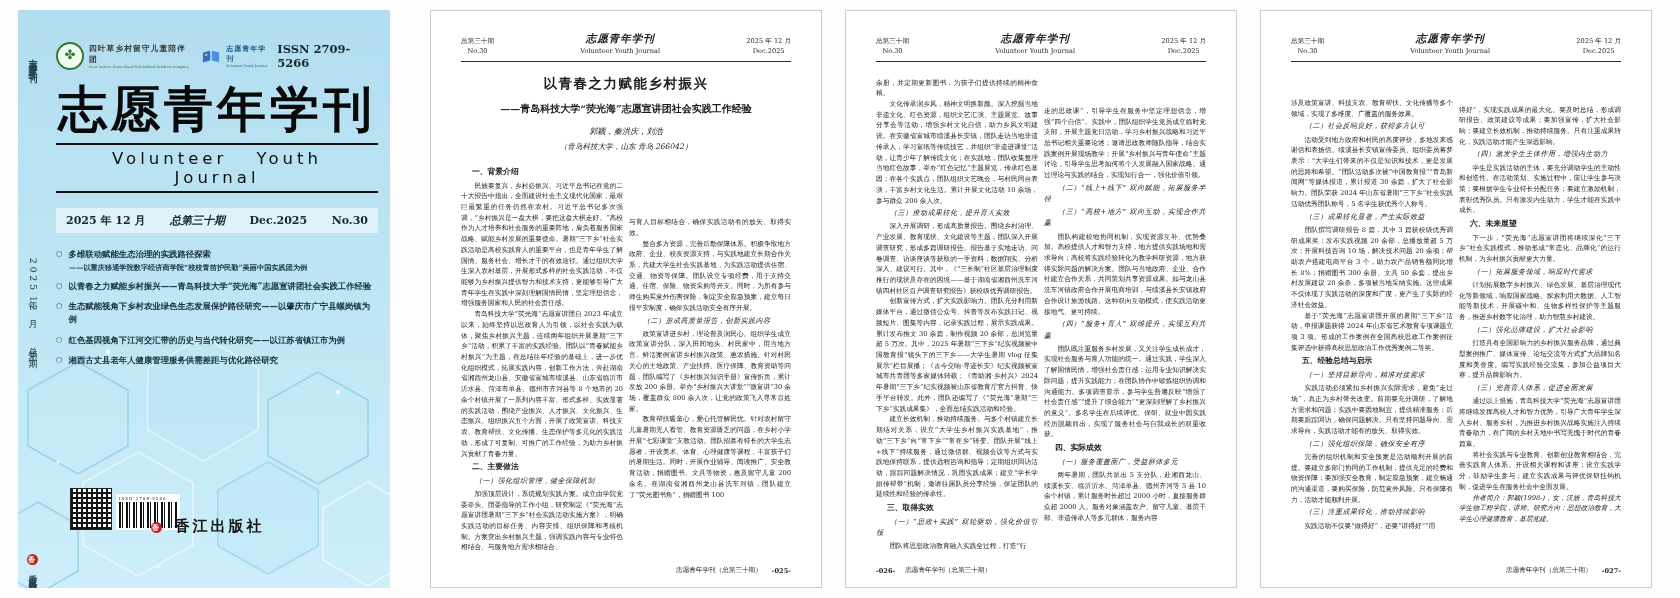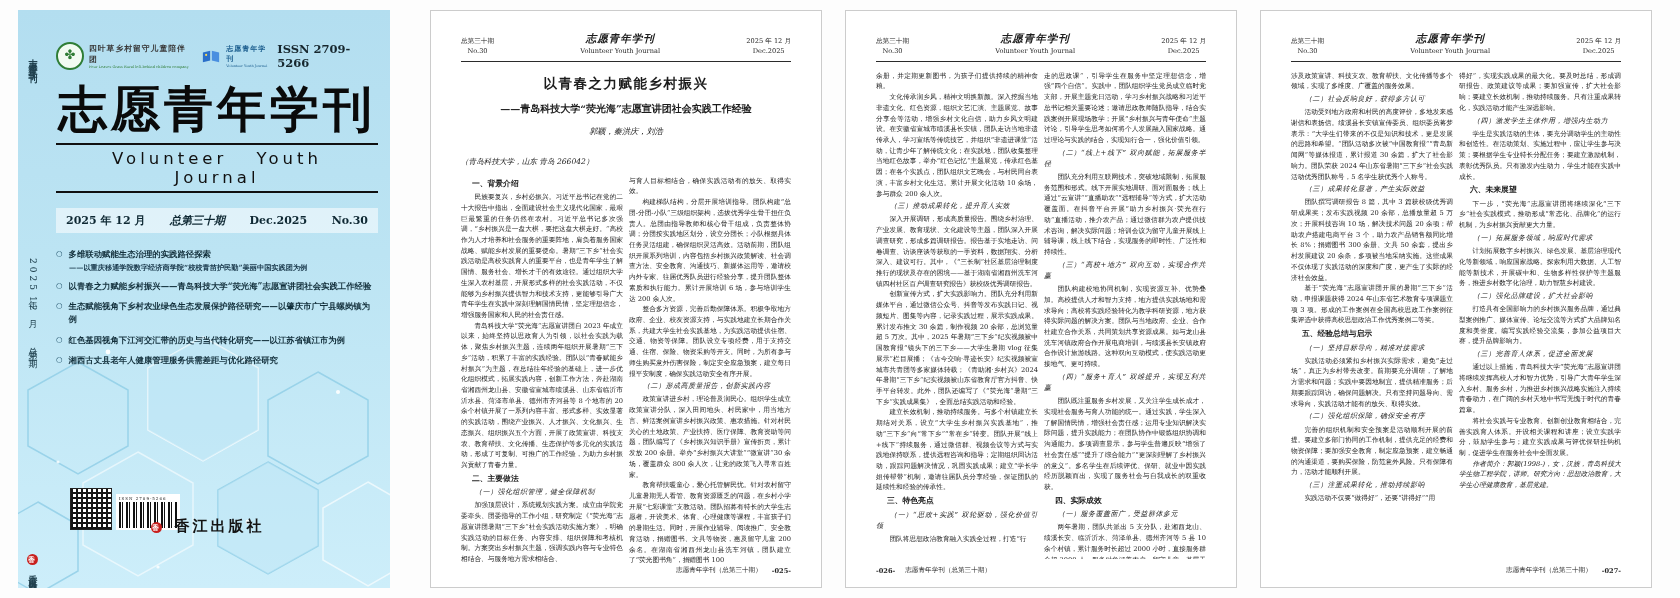--- a/index.html
+++ b/index.html
@@ -56,22 +56,22 @@
   .page{position:absolute;top:10px;width:392px;height:578px;background:#fff;
         border:1px solid #cccccc;box-sizing:border-box;padding:0 30px;color:#1c1c1c;}
   .page-header{display:flex;justify-content:space-between;align-items:flex-end;
                padding-top:20px;padding-bottom:4px;border-bottom:1.2px solid #2b2b2b;}
   .ph-block{text-align:center;line-height:1.5;}
   .ph-sm{font-size:6.6px;}
   .ph-name{font-size:10.5px;font-weight:700;font-style:italic;letter-spacing:1px;}
   .a-title{margin-top:13px;text-align:center;font-size:13.5px;font-weight:700;letter-spacing:1.5px;}
   .a-sub{margin-top:9px;text-align:center;font-size:10px;font-weight:700;}
   .a-authors{margin-top:10px;text-align:center;font-size:8.2px;font-style:italic;}
-  .a-affil{margin-top:20px;text-align:left;font-size:7.6px;font-style:italic;}
-  .body{display:flex;gap:6px;overflow:hidden;text-align:justify;}
+  .a-affil{margin-top:5px;text-align:center;font-size:7.6px;font-style:italic;}
+  .body{display:flex;gap:6px;overflow:hidden;text-align:justify;align-items:center;}
   .body.first{margin-top:9px;height:396px;}
   .body.cont{margin-top:9px;height:488px;}
   .col{flex:1 1 0;min-width:0;font-size:6.7px;line-height:1.6;}
   .blk-p{text-indent:2em;}
   .blk-pc{text-indent:0;}
   .blk-h1{font-weight:700;font-size:7.8px;text-indent:1.4em;margin:2px 0;}
   .blk-h2{font-size:7px;font-style:italic;text-indent:2em;margin:2px 0;letter-spacing:0.5px;}
   .blk-author{text-indent:2em;font-style:italic;}
   .page-footer{position:absolute;left:30px;right:30px;bottom:12px;font-size:6.6px;
                display:flex;gap:10px;align-items:center;color:#222;}
@@ -210,21 +210,20 @@
           <div class="col">
             <div class="blk-h1">一、背景介绍</div>
             <div class="blk-p">民族要复兴，乡村必振兴。习近平总书记在党的二十大报告中指出，全面建设社会主义现代化国家，最艰巨最繁重的任务仍然在农村。习近平总书记多次强调，“乡村振兴是一盘大棋，要把这盘大棋走好。”高校作为人才培养和社会服务的重要阵地，肩负着服务国家战略、赋能乡村发展的重要使命。暑期“三下乡”社会实践活动是高校实践育人的重要平台，也是青年学生了解国情、服务社会、增长才干的有效途径。通过组织大学生深入农村基层，开展形式多样的社会实践活动，不仅能够为乡村振兴提供智力和技术支持，更能够引导广大青年学生在实践中深刻理解国情民情，坚定理想信念，增强服务国家和人民的社会责任感。</div>
             <div class="blk-p">青岛科技大学“荧光海”志愿宣讲团自 2023 年成立以来，始终坚持以思政育人为引领，以社会实践为载体，聚焦乡村振兴主题，连续两年组织开展暑期“三下乡”活动，积累了丰富的实践经验。团队以“青春赋能乡村振兴”为主题，在总结往年经验的基础上，进一步优化组织模式，拓展实践内容，创新工作方法，奔赴湖南省湘西州龙山县、安徽省宣城市绩溪县、山东省临沂市沂水县、菏泽市单县、德州市齐河县等 8 个地市的 20 余个村镇开展了一系列内容丰富、形式多样、实效显著的实践活动，围绕产业振兴、人才振兴、文化振兴、生态振兴、组织振兴五个方面，开展了政策宣讲、科技支农、教育帮扶、文化传播、生态保护等多元化的实践活动，形成了可复制、可推广的工作经验，为助力乡村振兴贡献了青春力量。</div>
             <div class="blk-h1">二、主要做法</div>
             <div class="blk-h2">（一）强化组织管理，健全保障机制</div>
             <div class="blk-p">加强顶层设计，系统规划实践方案。成立由学院党委牵头、团委指导的工作小组，研究制定《“荧光海”志愿宣讲团暑期“三下乡”社会实践活动实施方案》，明确实践活动的目标任务、内容安排、组织保障和考核机制。方案突出乡村振兴主题，强调实践内容与专业特色相结合、与服务地方需求相结合、</div>
           </div>
           <div class="col">
             <div class="blk-pc">与育人目标相结合，确保实践活动有的放矢、取得实效。</div>
-            <div class="blk-p">构建梯队结构，分层开展培训指导。团队构建“总团-分团-小队”三级组织架构，选拔优秀学生骨干担任负责人。总团由指导教师和核心骨干组成，负责整体协调；分团按实践地区划分，设立分团长；小队根据具体任务灵活组建，确保组织灵活高效。活动前期，团队组织开展系列培训，内容包括乡村振兴政策解读、社会调查方法、安全教育、沟通技巧、新媒体运用等，邀请校内外专家、往届优秀队员进行经验分享，提升团队整体素质和执行能力。累计开展培训 6 场，参与培训学生达 200 余人次。</div>
             <div class="blk-p">整合多方资源，完善后勤保障体系。积极争取地方政府、企业、校友资源支持，与实践地建立长期合作关系，共建大学生社会实践基地，为实践活动提供住宿、交通、物资等保障。团队设立专项经费，用于支持交通、住宿、保险、物资采购等开支。同时，为所有参与师生购买意外伤害保险，制定安全应急预案，建立每日报平安制度，确保实践活动安全有序开展。</div>
             <div class="blk-h2">（二）形成高质量报告，创新实践内容</div>
             <div class="blk-p">政策宣讲进乡村，理论普及润民心。组织学生成立政策宣讲分队，深入田间地头、村民家中，用当地方言、鲜活案例宣讲乡村振兴政策、惠农措施。针对村民关心的土地政策、产业扶持、医疗保障、教育资助等问题，团队编写了《乡村振兴知识手册》宣传折页，累计发放 200 余册。举办“乡村振兴大讲堂”“微宣讲”30 余场，覆盖群众 800 余人次，让党的政策飞入寻常百姓家。</div>
             <div class="blk-p">教育帮扶暖童心，爱心托管解民忧。针对农村留守儿童暑期无人看管、教育资源匮乏的问题，在乡村小学开展“七彩课堂”支教活动。团队招募有特长的大学生志愿者，开设美术、体育、心理健康等课程，丰富孩子们的暑期生活。同时，开展作业辅导、阅读推广、安全教育活动，捐赠图书、文具等物资，惠及留守儿童 200 余名。在湖南省湘西州龙山县洗车河镇，团队建立了“荧光图书角”，捐赠图书 100</div>
           </div>
         </div>
         <div class="page-footer pf-right">
           <span class="pf-label">志愿青年学刊（总第三十期）</span>
           <span class="pf-num">-025-</span>
         </div>
@@ -245,28 +244,27 @@
           </div>
         </div>
         <div class="body cont">
           <div class="col">
             <div class="blk-pc">余册，并定期更新图书，为孩子们提供持续的精神食粮。</div>
             <div class="blk-p">文化传承润乡风，精神文明换新颜。深入挖掘当地非遗文化、红色资源，组织文艺汇演、主题展览、故事分享会等活动，增强乡村文化自信，助力乡风文明建设。在安徽省宣城市绩溪县长安镇，团队走访当地非遗传承人，学习宣纸等传统技艺，并组织“非遗进课堂”活动，让青少年了解传统文化；在实践地，团队收集整理当地红色故事，举办“红色记忆”主题展览，传承红色基因；在各个实践点，团队组织文艺晚会，与村民同台表演，丰富乡村文化生活。累计开展文化活动 10 余场，参与群众 200 余人次。</div>
             <div class="blk-h2">（三）推动成果转化，提升育人实效</div>
             <div class="blk-p">深入开展调研，形成高质量报告。围绕乡村治理、产业发展、教育现状、文化建设等主题，团队深入开展调查研究，形成多篇调研报告。报告基于实地走访、问卷调查、访谈座谈等获取的一手资料，数据翔实、分析深入、建议可行。其中，《“三长制”社区基层治理制度推行的现状及存在的困境——基于湖南省湘西州洗车河镇四村社区百户调查研究报告》获校级优秀调研报告。</div>
             <div class="blk-p">创新宣传方式，扩大实践影响力。团队充分利用新媒体平台，通过微信公众号、抖音等发布实践日记、视频短片、图集等内容，记录实践过程，展示实践成果。累计发布推文 30 余篇，制作视频 20 余部，总浏览量超 5 万次。其中，2025 年暑期“三下乡”纪实视频被中国教育报“镜头下的三下乡——大学生暑期 vlog 征集展示”栏目展播；《古今交响·寻迹长安》纪实视频被宣城市共青团等多家媒体转载；《青助湘·乡村兴》2024 年暑期“三下乡”纪实视频被山东省教育厅官方抖音、快手平台转发。此外，团队还编写了《“荧光海”暑期“三下乡”实践成果集》，全面总结实践活动和经验。</div>
             <div class="blk-p">建立长效机制，推动持续服务。与多个村镇建立长期结对关系，设立“大学生乡村振兴实践基地”，推动“三下乡”向“常下乡”“常在乡”转变。团队开展“线上+线下”持续服务，通过微信群、视频会议等方式与实践地保持联系，提供远程咨询和指导；定期组织回访活动，跟踪问题解决情况，巩固实践成果；建立“学长学姐传帮带”机制，邀请往届队员分享经验，保证团队的延续性和经验的传承性。</div>
-            <div class="blk-h1">三、特色亮点</div>
+            <div class="blk-h1">三、取得实效</div>
             <div class="blk-h2">（一）“思政+实践” 双轮驱动，强化价值引领</div>
             <div class="blk-p">团队将思想政治教育融入实践全过程，打造“行</div>
           </div>
           <div class="col">
             <div class="blk-pc">走的思政课”，引导学生在服务中坚定理想信念，增强“四个自信”。实践中，团队组织学生党员成立临时党支部，开展主题党日活动，学习乡村振兴战略和习近平总书记相关重要论述；邀请思政教师随队指导，结合实践案例开展现场教学；开展“乡村振兴与青年使命”主题讨论，引导学生思考如何将个人发展融入国家战略。通过理论与实践的结合，实现知行合一，强化价值引领。</div>
             <div class="blk-h2">（二）“线上+线下” 双向赋能，拓展服务半径</div>
-            <div class="blk-p">团队充分利用互联网技术，突破地域限制，拓展服务范围和形式。线下开展实地调研、面对面服务；线上通过“云宣讲”“直播助农”“远程辅导”等方式，扩大活动覆盖面。在抖音平台开展“助力乡村振兴·荧光在行动”直播活动，推介农产品；通过微信群为农户提供技术咨询，解决实际问题；培训会议为留守儿童开展线上辅导课，线上线下结合，实现服务的即时性、广泛性和持续性。</div>
             <div class="blk-h2">（三）“高校+地方” 双向互动，实现合作共赢</div>
             <div class="blk-p">团队构建校地协同机制，实现资源互补、优势叠加。高校提供人才和智力支持，地方提供实践场地和需求导向；高校将实践经验转化为教学科研资源，地方获得实际问题的解决方案。团队与当地政府、企业、合作社建立合作关系，共同策划共享资源成果。如与龙山县洗车河镇政府合作开展电商培训，与绩溪县长安镇政府合作设计旅游线路。这种双向互动模式，使实践活动更接地气、更可持续。</div>
             <div class="blk-h2">（四）“服务+育人” 双维提升，实现互利共赢</div>
             <div class="blk-p">团队既注重服务乡村发展，又关注学生成长成才，实现社会服务与育人功能的统一。通过实践，学生深入了解国情民情，增强社会责任感；运用专业知识解决实际问题，提升实践能力；在团队协作中锻炼组织协调和沟通能力。多项调查显示，参与学生普遍反映“增强了社会责任感”“提升了综合能力”“更深刻理解了乡村振兴的意义”。多名学生在后续评优、保研、就业中因实践经历脱颖而出，实现了服务社会与自我成长的双重收获。</div>
             <div class="blk-h1">四、实际成效</div>
             <div class="blk-h2">（一）服务覆盖面广，受益群体多元</div>
             <div class="blk-p">两年暑期，团队共派出 5 支分队，赴湘西龙山、绩溪长安、临沂沂水、菏泽单县、德州齐河等 5 县 10 余个村镇，累计服务时长超过 2000 小时，直接服务群众超 2000 人。服务对象涵盖农户、留守儿童、基层干部、非遗传承人等多元群体，服务内容</div>
           </div>
         </div>
         <div class="page-footer pf-left">

